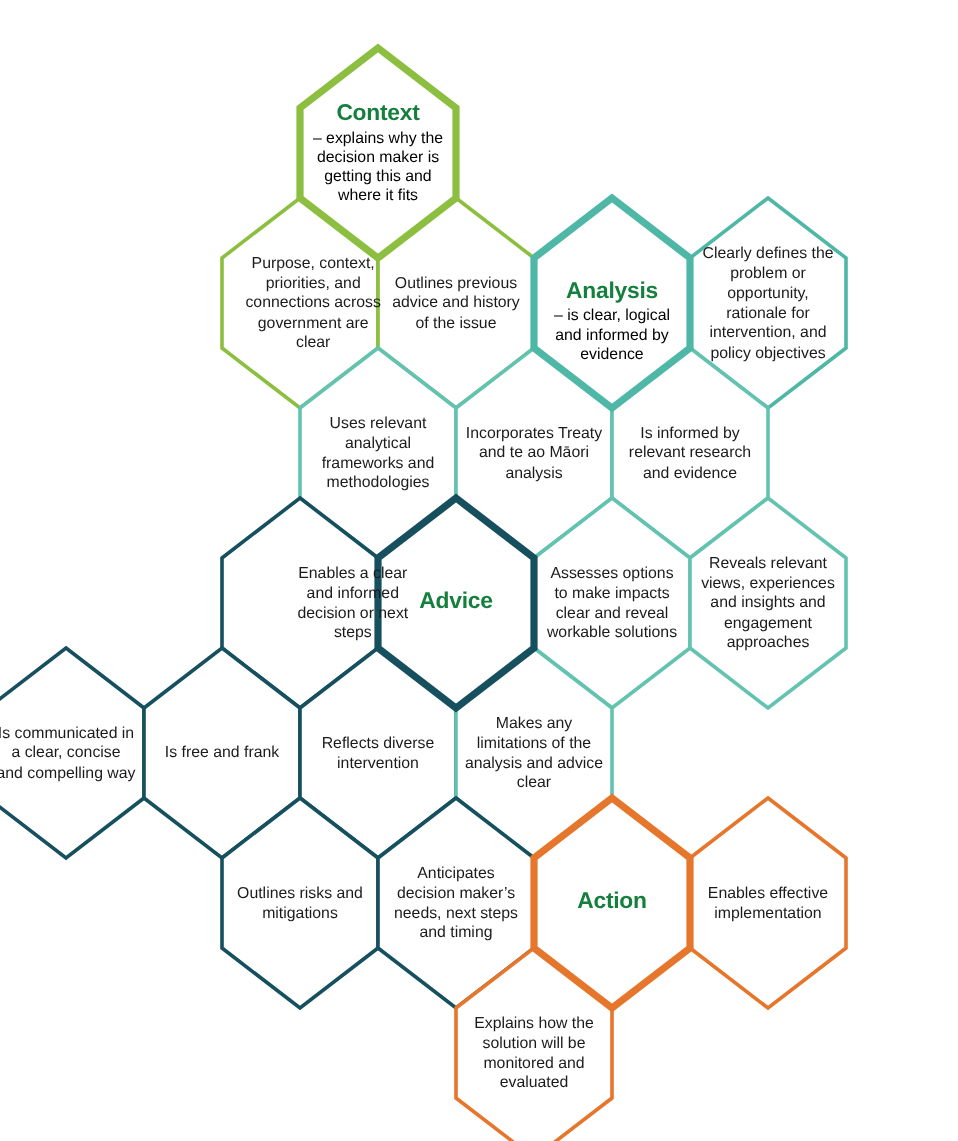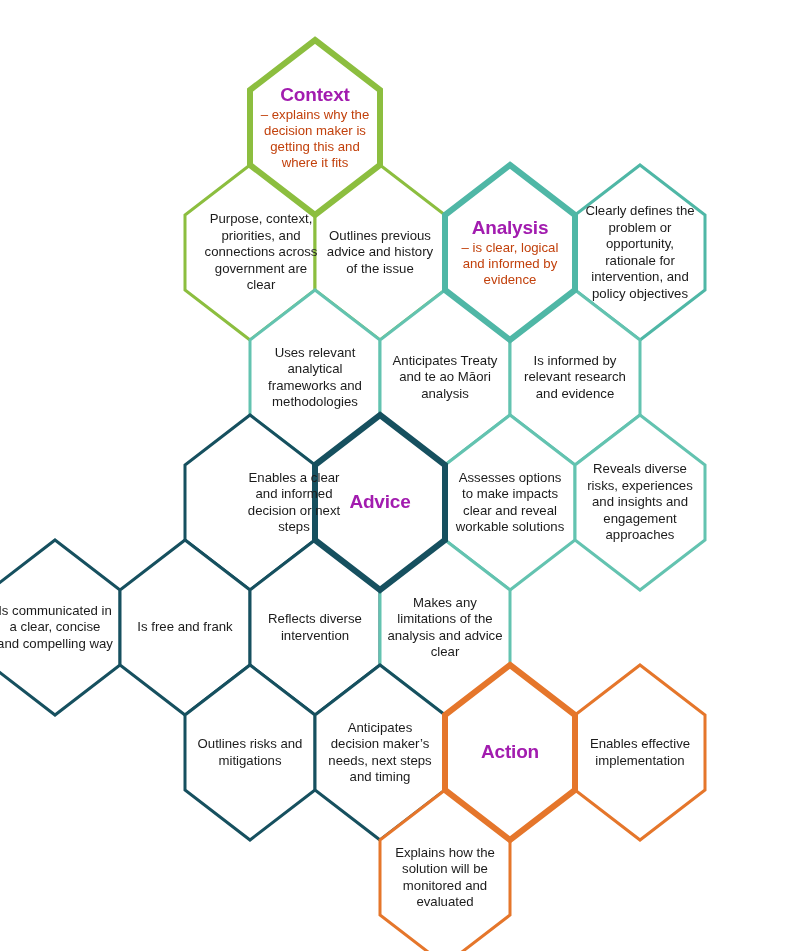--- a/index.html
+++ b/index.html
@@ -44,26 +44,26 @@
     text-align: center;
     color: #1b1b1b;
     pointer-events: none;
   }
   .hex-title {
     font-weight: bold;
     font-size: 19px;
     line-height: 1.18;
     letter-spacing: -0.2px;
     margin-bottom: 1px;
-    color: #a21caf;
+    color: #15803d;
   }
   .hex-sub {
     font-size: 13.2px;
     line-height: 1.22;
-    color: #c2410c;
+    color: #000000;
   }
   .hex-body {
     font-size: 13.2px;
     line-height: 1.25;
     color: #1b1b1b;
   }
 </style>
 </head>
 <body>
 
@@ -95,47 +95,47 @@
       <div class="hex-label" style="left: 250px; top: 40px; width: 130px; height: 175px; padding: 0px 7px;">
         <div class="hex-title">Context</div>
         <div class="hex-sub">– explains why the decision maker is getting this and where it fits</div>
       </div>
       <div class="hex-label" style="left: 196px; top: 165px; width: 130px; height: 175px; padding: 0px 7px;">
         <div class="hex-body">Purpose, context, priorities, and connections across government are clear</div>
       </div>
       <div class="hex-label" style="left: 315px; top: 165px; width: 130px; height: 175px; padding: 0px 7px;">
         <div class="hex-body">Outlines previous advice and history of the issue</div>
       </div>
-      <div class="hex-label" style="left: 445px; top: 165px; width: 130px; height: 175px; padding: 0px 7px;">
+      <div class="hex-label" style="left: 445px; top: 180px; width: 130px; height: 175px; padding: 0px 7px;">
         <div class="hex-title">Analysis</div>
         <div class="hex-sub">– is clear, logical and informed by evidence</div>
       </div>
       <div class="hex-label" style="left: 575px; top: 165px; width: 130px; height: 175px; padding: 0px 7px;">
         <div class="hex-body">Clearly defines the problem or opportunity, rationale for intervention, and policy objectives</div>
       </div>
       <div class="hex-label" style="left: 250px; top: 290px; width: 130px; height: 175px; padding: 0px 7px; align-items: center;">
         <div class="hex-body">Uses relevant analytical frameworks and methodologies</div>
       </div>
       <div class="hex-label" style="left: 380px; top: 290px; width: 130px; height: 175px; padding: 0px 7px;">
-        <div class="hex-body">Anticipates Treaty and te ao Māori analysis</div>
+        <div class="hex-body">Incorporates Treaty and te ao Māori analysis</div>
       </div>
       <div class="hex-label" style="left: 510px; top: 290px; width: 130px; height: 175px; padding: 0px 7px;">
         <div class="hex-body">Is informed by relevant research and evidence</div>
       </div>
       <div class="hex-label" style="left: 185px; top: 415px; width: 130px; height: 175px; padding: 0px 7px; margin-left: 44px;">
         <div class="hex-body">Enables a clear and informed decision or next steps</div>
       </div>
       <div class="hex-label" style="left: 315px; top: 415px; width: 130px; height: 175px; padding: 0px 7px;">
         <div class="hex-title">Advice</div>
       </div>
       <div class="hex-label" style="left: 445px; top: 415px; width: 130px; height: 175px; padding: 0px 7px;">
         <div class="hex-body">Assesses options to make impacts clear and reveal workable solutions</div>
       </div>
       <div class="hex-label" style="left: 575px; top: 415px; width: 130px; height: 175px; padding: 0px 7px;">
-        <div class="hex-body">Reveals diverse risks, experiences and insights and engagement approaches</div>
+        <div class="hex-body">Reveals relevant views, experiences and insights and engagement approaches</div>
       </div>
       <div class="hex-label" style="left: -10px; top: 540px; width: 130px; height: 175px; padding: 0px 7px;">
         <div class="hex-body">Is communicated in a clear, concise and compelling way</div>
       </div>
       <div class="hex-label" style="left: 120px; top: 540px; width: 130px; height: 175px; padding: 0px 7px;">
         <div class="hex-body">Is free and frank</div>
       </div>
       <div class="hex-label" style="left: 250px; top: 540px; width: 130px; height: 175px; padding: 0px 7px;">
         <div class="hex-body">Reflects diverse intervention</div>
       </div>

